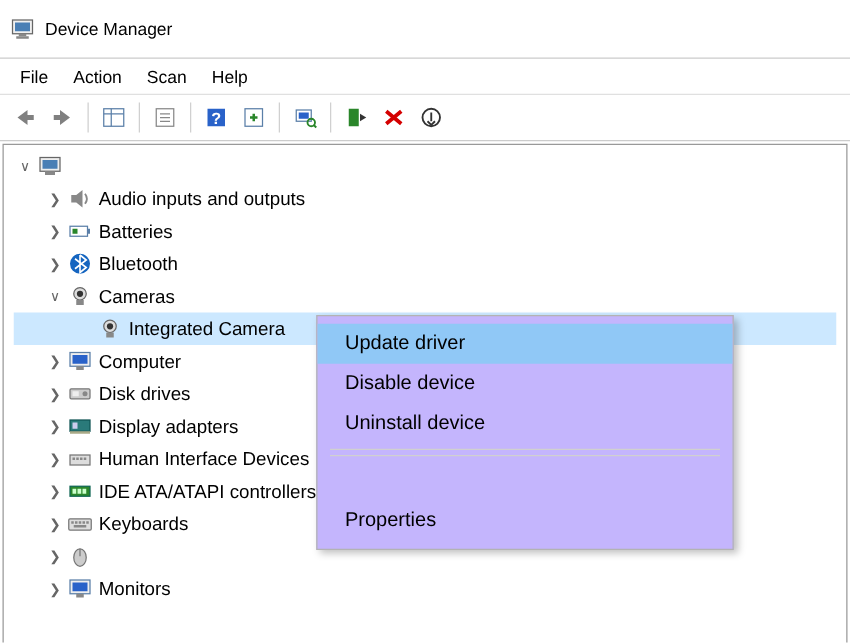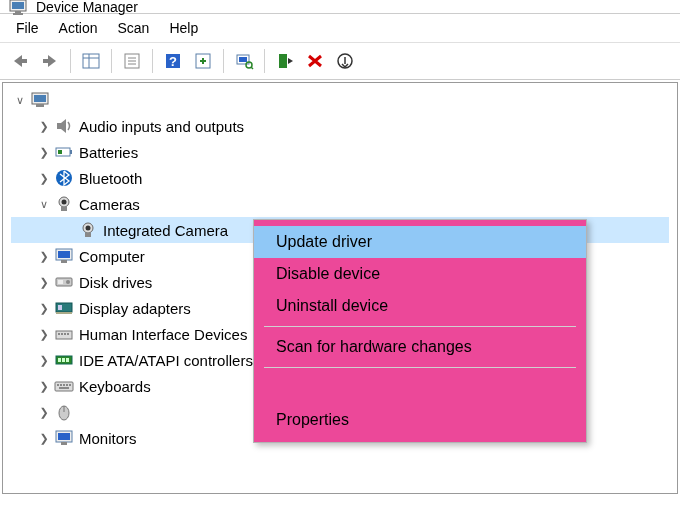--- a/index.html
+++ b/index.html
@@ -1,18 +1,18 @@
 <!DOCTYPE html>
 <html><head>
 <meta charset="utf-8">
 <style>
 * { margin: 0; padding: 0; box-sizing: border-box; font-family: "Segoe UI", Tahoma, sans-serif; }
 body { background: #fff; width: 680px; height: 514px; overflow: hidden; font-size: 14px; color: #000; }
 
-.titlebar { display: flex; align-items: center; padding: 4px 8px; border-bottom: 1px solid #ccc; height: 14px; }
+.titlebar { display: flex; align-items: center; padding: 4px 8px; border-bottom: 1px solid #ccc; height: 47px; }
 .titlebar .icon { width: 20px; height: 20px; margin-right: 8px; }
 .titlebar .title { font-size: 14px; }
 
 .menubar { display: flex; align-items: flex-end; padding: 2px 6px; height: 28px; }
 .menubar .menu-item { padding: 4px 10px; cursor: default; font-size: 14px; }
 
 .toolbar { display: flex; align-items: center; padding: 4px 6px; border-top: 1px solid #e0e0e0; border-bottom: 1px solid #ccc; height: 38px; gap: 2px; }
 .toolbar .sep { width: 1px; height: 24px; background: #d0d0d0; margin: 0 4px; }
 .toolbar .btn { width: 28px; height: 26px; display: flex; align-items: center; justify-content: center; border: 1px solid transparent; }
 
@@ -23,21 +23,21 @@
 .tree-row.selected { background: #cce8ff; }
 .tree-expander { width: 14px; text-align: center; color: #666; cursor: default; font-size: 11px; user-select: none; }
 .tree-icon { width: 22px; height: 20px; display: flex; align-items: center; justify-content: center; margin: 0 2px; }
 .tree-label { padding-left: 2px; }
 .tree-row.root .tree-label { font-size: 15px; }
 
 .indent-0 { padding-left: 2px; }
 .indent-1 { padding-left: 26px; }
 .indent-2 { padding-left: 50px; }
 
-.context-menu { position: absolute; top: 136px; left: 250px; width: 334px; background: #ec4899; border: 1px solid #b3b3b3; box-shadow: 3px 3px 6px rgba(0,0,0,0.25); padding: 6px 0; z-index: 100; }
+.context-menu { position: absolute; top: 136px; left: 250px; width: 334px; background: #c4b5fd; border: 1px solid #b3b3b3; box-shadow: 3px 3px 6px rgba(0,0,0,0.25); padding: 6px 0; z-index: 100; }
 .context-item { padding: 7px 22px; font-size: 16px; cursor: default; }
 .context-item.highlighted { background: #90c8f6; }
 .context-sep { height: 1px; background: #d0d0d0; margin: 4px 10px; }
 .context-item.bold { font-weight: normal; margin-top: 36px; }
 
 svg { display: block; }
 </style>
 </head>
 <body>
 
@@ -306,18 +306,17 @@
       <span class="tree-label">Monitors</span>
     </div>
 
   </div>
 
   <div class="context-menu">
     <div class="context-item highlighted">Update driver</div>
     <div class="context-item">Disable device</div>
     <div class="context-item">Uninstall device</div>
     <div class="context-sep"></div>
-    <div class="context-item">Scan for hardware changes</div>
     <div class="context-sep"></div>
     <div class="context-item bold">Properties</div>
   </div>
 
 </div>
 
 </body></html>

